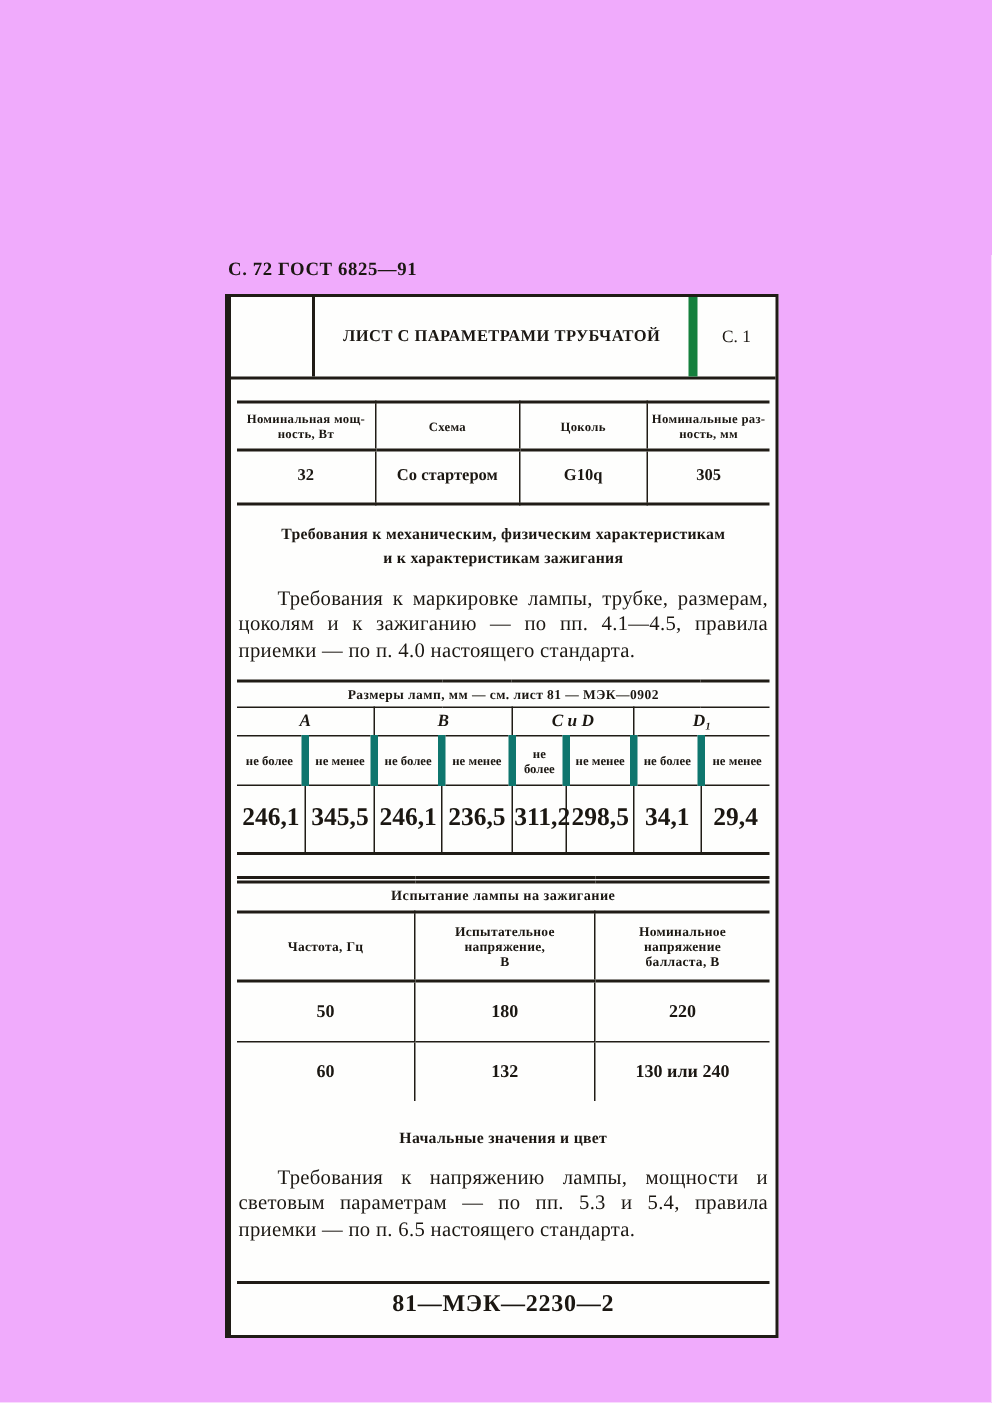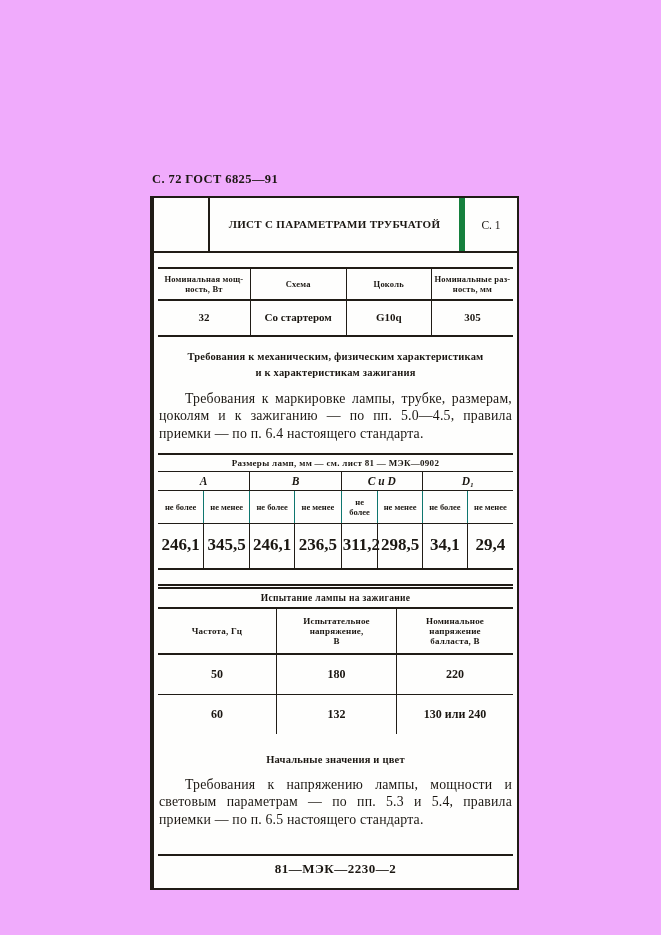--- a/index.html
+++ b/index.html
@@ -73,41 +73,41 @@
   }
   .sizes-table .group-cell {
     font-size: 11.5px; font-style: italic; font-weight: bold;
     padding: 3px 2px; border-bottom: 1.5px solid #201c16;
   }
   .sizes-table .group-cell + .group-cell { border-left: 1.5px solid #201c16; }
   .sizes-table .sub-cell {
     font-size: 8.5px; font-weight: bold; padding: 6px 1px;
     border-bottom: 1.5px solid #201c16;
   }
-  .sizes-table .sub-cell + .sub-cell { border-left: 1px solid #0f766e; margin-left: 24px; }
+  .sizes-table .sub-cell + .sub-cell { border-left: 5px solid #0f766e; margin-left: 24px; }
   .sizes-table .val-cell { font-size: 17px; font-weight: bold; padding: 11px 1px 13px; }
   .sizes-table .val-cell + .val-cell { border-left: 1px solid #201c16; }
   
   .ignition-table { margin-top: 14px; border-top: 5px double #201c16; }
   .ignition-table .caption-cell {
     font-size: 9.5px; font-weight: bold; padding: 4px 2px;
     border-bottom: 2px solid #201c16; letter-spacing: 0.3px;
   }
   .ignition-table th {
     font-size: 9px; font-weight: bold; padding: 7px 4px;
     border-bottom: 2px solid #201c16; letter-spacing: 0.2px;
   }
   .ignition-table th + th { border-left: 1.5px solid #201c16; }
   .ignition-table td { font-size: 12px; font-weight: bold; padding: 12px 2px; }
   .ignition-table td + td { border-left: 1.5px solid #201c16; }
   .ignition-table .row2 td { border-top: 1.5px solid #201c16; }
   
   .footer-rule { border-top: 2px solid #201c16; margin: 25px 0 0; }
   .footer-text {
-    text-align: center; font-weight: bold; font-size: 13px;
+    text-align: center; font-weight: bold; font-size: 16px;
     padding: 5px 0 11px; letter-spacing: 0.5px;
   }
 </style>
 </head>
 <body>
 
 <div class="page">
 
   <div class="doc-header">С. 72 ГОСТ 6825—91</div>
 
@@ -143,21 +143,21 @@
           <td>32</td>
           <td>Со стартером</td>
           <td>G10q</td>
           <td>305</td>
         </tr>
       </tbody>
         </table>
 
       <div class="sec-heading pre">Требования к механическим, физическим характеристикам
 и к характеристикам зажигания</div>
-      <div class="para">Требования к маркировке лампы, трубке, размерам, цоколям и к зажиганию — по пп. 5.0—4.5, правила приемки — по п. 6.4 настоящего стандарта.</div>
+      <div class="para">Требования к маркировке лампы, трубке, размерам, цоколям и к зажиганию — по пп. 4.1—4.5, правила приемки — по п. 4.0 настоящего стандарта.</div>
 
       <table class="sizes-table">
         <colgroup>
           <col style="width:12.6%">
             <col style="width:12.7%">
             <col style="width:12.4%">
             <col style="width:12.9%">
           <col style="width:10.1%">
             <col style="width:12.3%">
             <col style="width:12.4%">

